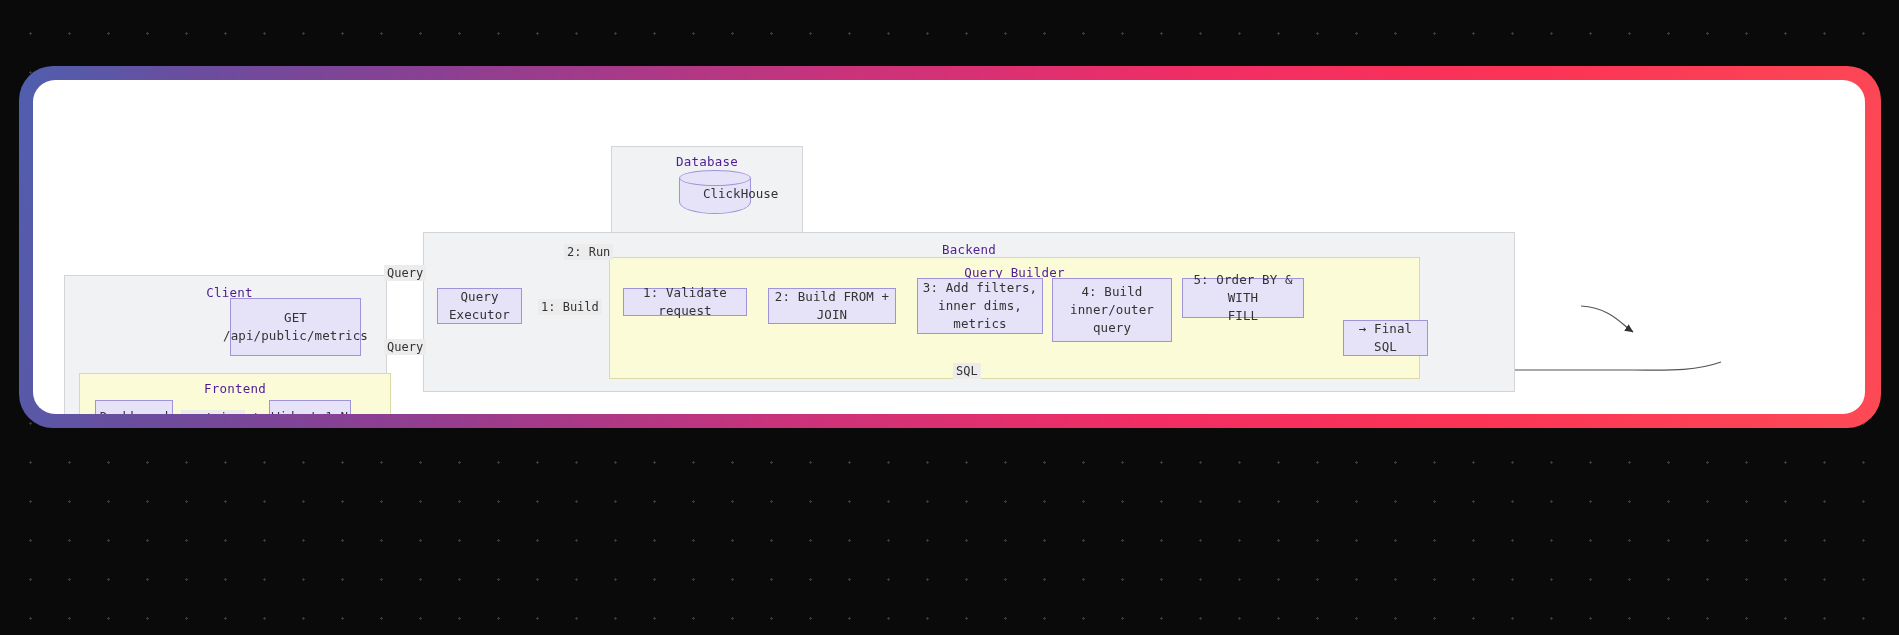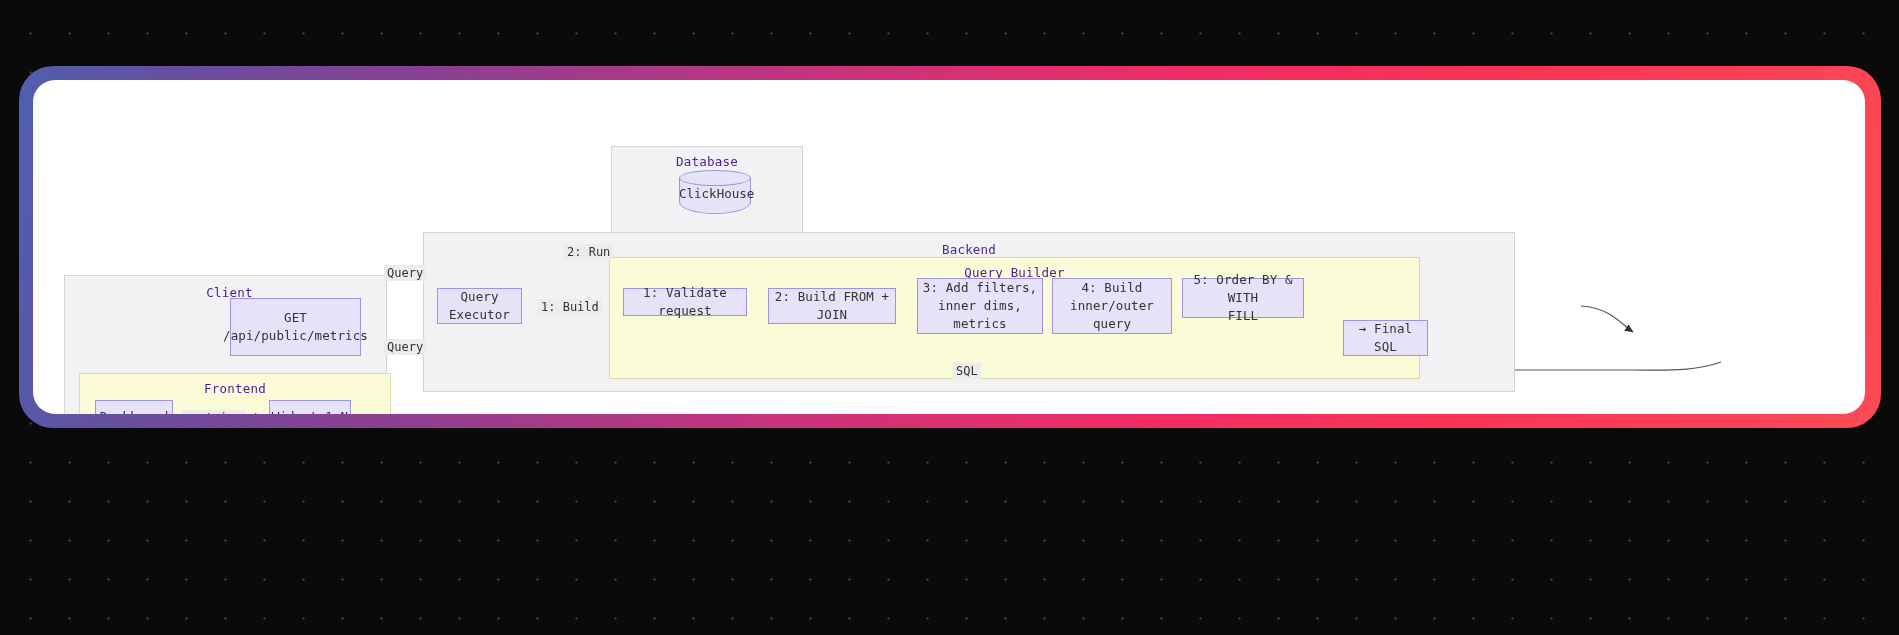--- a/index.html
+++ b/index.html
@@ -56,21 +56,21 @@
     background:#e6e3f8;border-left:1px solid #9f93db;border-right:1px solid #9f93db;
     border-bottom:1px solid #9f93db;border-bottom-left-radius:36px 12px;border-bottom-right-radius:36px 12px;
     box-sizing:border-box;
   }
   .cyl .top{
     position:absolute;left:0;top:0;width:72px;height:16px;box-sizing:border-box;
     background:#e6e3f8;border:1px solid #9f93db;border-radius:50%;
   }
   .cyl .label{
     position:absolute;left:0;top:16px;width:100%;text-align:center;
-    font-size:12.5px;color:#333;
+    font-size:12.5px;color:#333;padding-left:24px;
   }
 
   
   .elabel{
     position:absolute;background:#ececec;color:#333;font-size:12px;
     padding:1px 3px;white-space:nowrap;
   }
 </style>
 </head>
 <body>
@@ -164,21 +164,21 @@
 
         <div class="node" style="left:735px;top:208px;width:128px;height:36px;">
           <span>2: Build FROM + JOIN</span>
         </div>
 
         <div class="node" style="left:884px;top:198px;width:126px;height:56px;">
           <span>3: Add filters,</span>
           <span class="l2">inner dims, metrics</span>
         </div>
 
-        <div class="node" style="left:1019px;top:198px;width:120px;height:56px;">
+        <div class="node" style="left:1019px;top:198px;width:120px;height:64px;">
           <span>4: Build</span>
           <span class="l2">inner/outer query</span>
         </div>
 
         <div class="node" style="left:1149px;top:198px;width:122px;height:40px;">
           <span>5: Order BY &amp; WITH</span>
           <span class="l2">FILL</span>
         </div>
 
         <div class="node" style="left:1310px;top:240px;width:85px;height:36px;">

